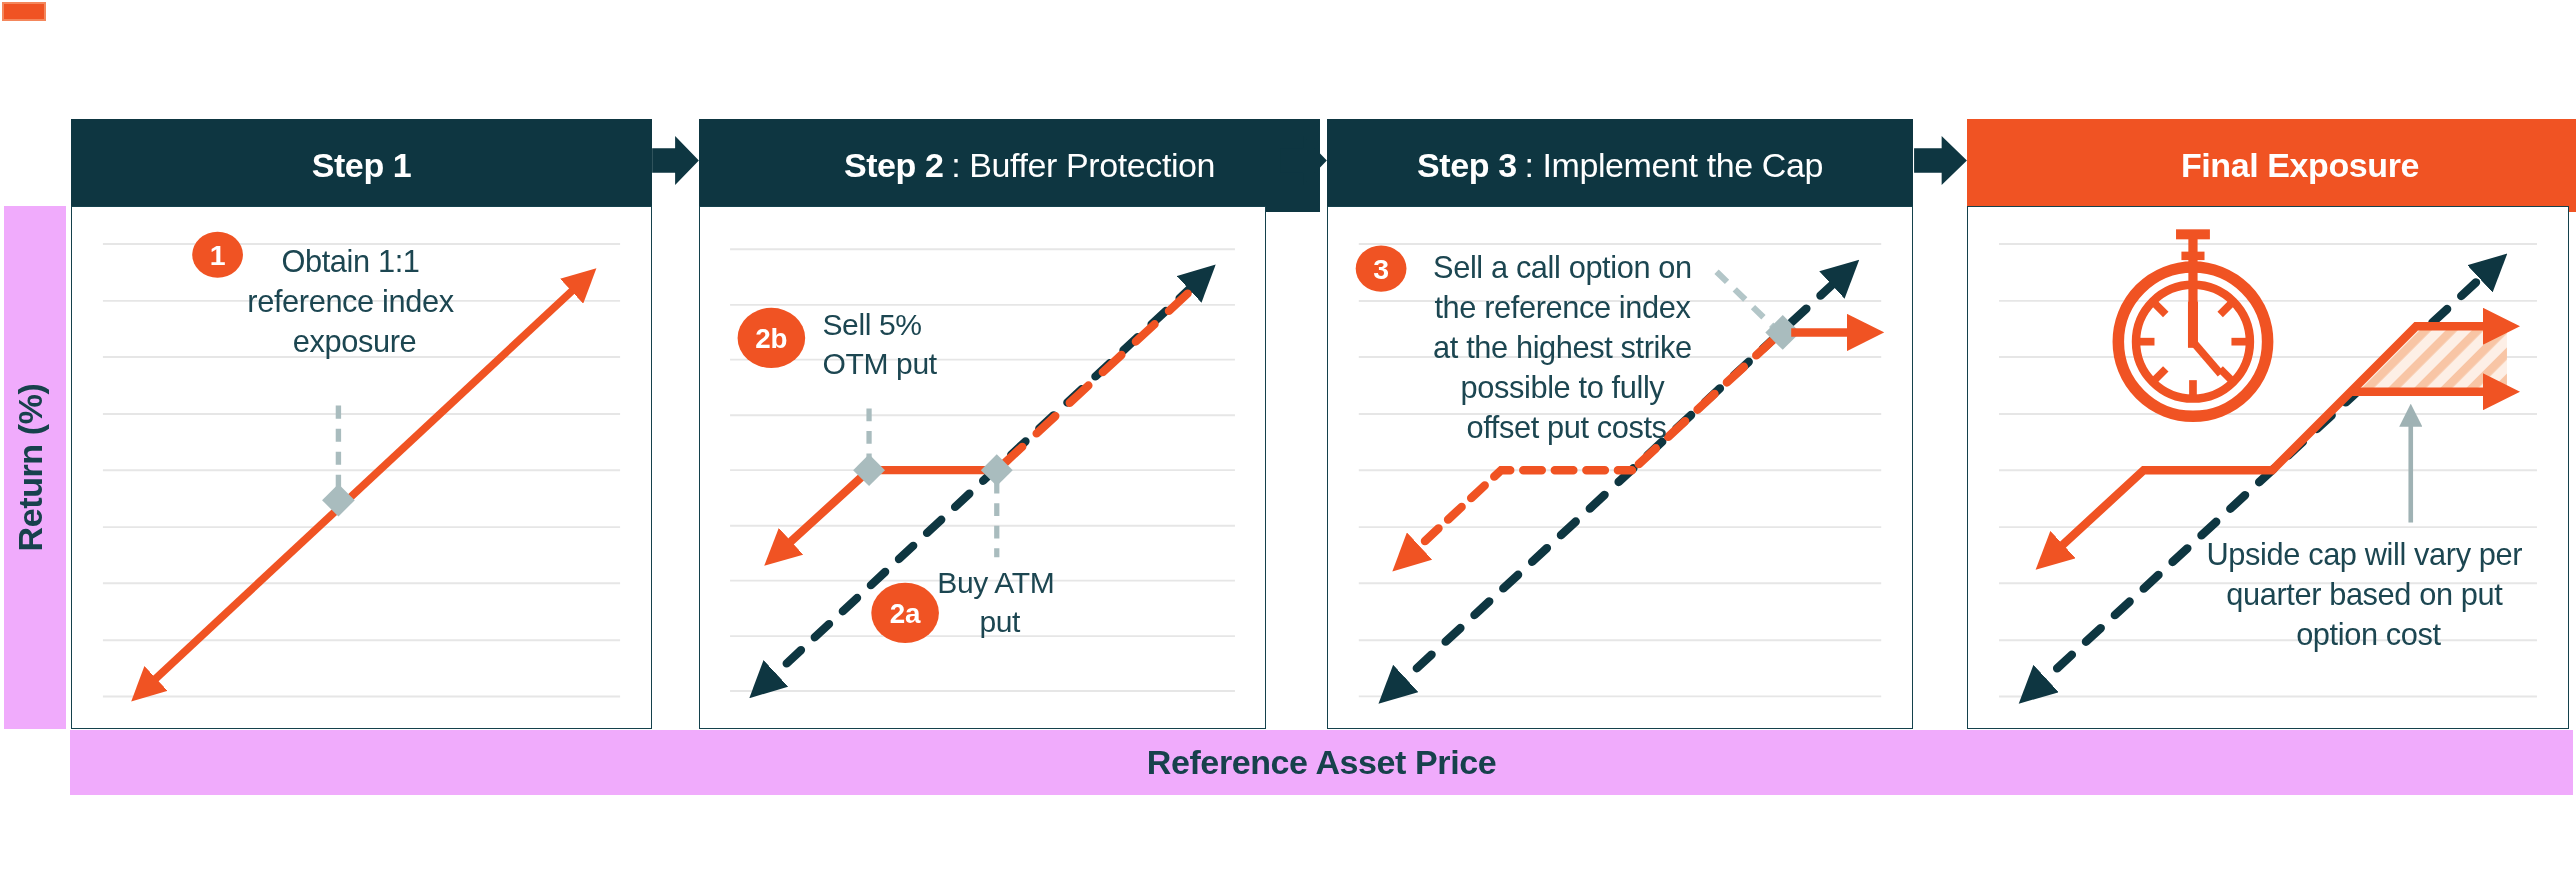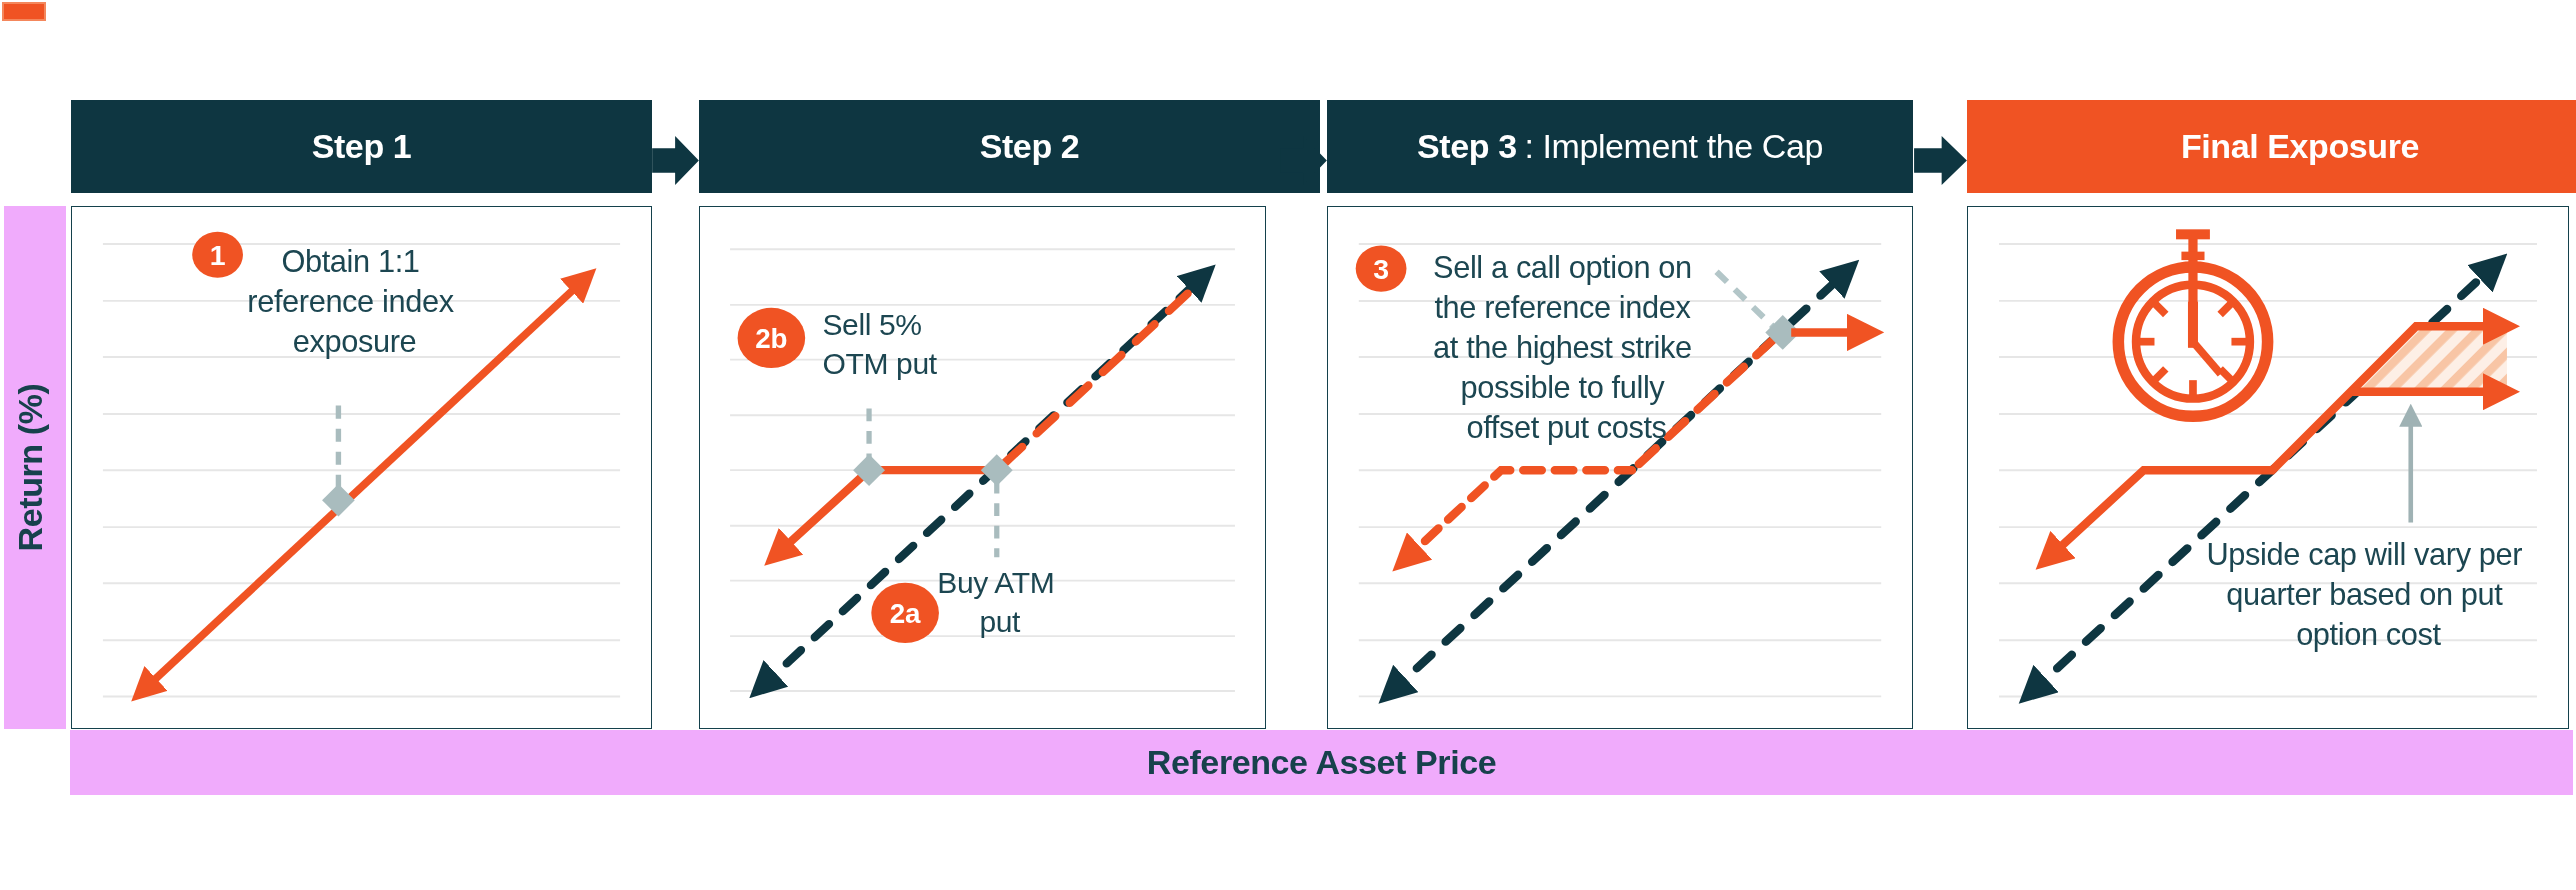--- a/index.html
+++ b/index.html
@@ -2,21 +2,21 @@
 <html style="font-size:12.4px"><head>
 <meta charset="utf-8">
 <style>
   html,body{margin:0;padding:0;background:#ffffff;}
   body{width:2576px;height:891px;position:relative;overflow:hidden;
        font-family:"Liberation Sans","DejaVu Sans",sans-serif;}
   .abs{position:absolute;}
   
   .corner-mark{left:2.3px;top:2.3px;width:44px;height:18.5px;background:#F05323;border:2.3px solid #F4875C;box-sizing:border-box;}
   
-  .hdr{top:100px;height:93px;background:#0E3641;color:#ffffff;display:flex;align-items:center;justify-content:center;
+  .hdr{top:119px;height:93px;background:#0E3641;color:#ffffff;display:flex;align-items:center;justify-content:center;
        font-size:34px;letter-spacing:-0.4px;white-space:pre;}
   .hdr .strong{font-weight:bold;}
   .hdr .rest{font-weight:normal;margin-left:7.7px;}
   .hdr.final{background:#F05323;}
   .hdr.final .strong{font-weight:bold;}
   
   .conn{top:136px;height:49px;}
   
   .band{background:#f0abfc;}
   .y-band{left:3.9px;top:206px;width:62px;height:523px;}
@@ -60,21 +60,21 @@
     <span class="axis-label">Return (%)</span>
   </div>
 <div class="abs band x-band">
   <span class="axis-label">Reference Asset Price</span>
 </div>
 
 <div class="abs hdr" style="left:71px;width:581px;">
   <span class="strong">Step 1</span>
 </div>
 <div class="abs hdr" style="left:699px;width:581px;padding-left:40px;">
-  <span class="strong">Step 2</span>
+  <span class="strong">Step 2</span><span class="rest">: Buffer Protection</span>
 </div>
 <div class="abs hdr" style="left:1327px;width:586px;">
   <span class="strong">Step 3</span><span class="rest">: Implement the Cap</span>
 </div>
 <div class="abs hdr final" style="left:1967px;width:602px;padding-left:32px;">
   <span class="strong">Final Exposure</span>
 </div>
 
 <svg class="abs conn" style="left:652px;width:47px;" viewBox="0 0 61 64">
     <polygon points="0,16 30,16 30,0 61,32 30,64 30,48 0,48" fill="#0E3641"></polygon>

